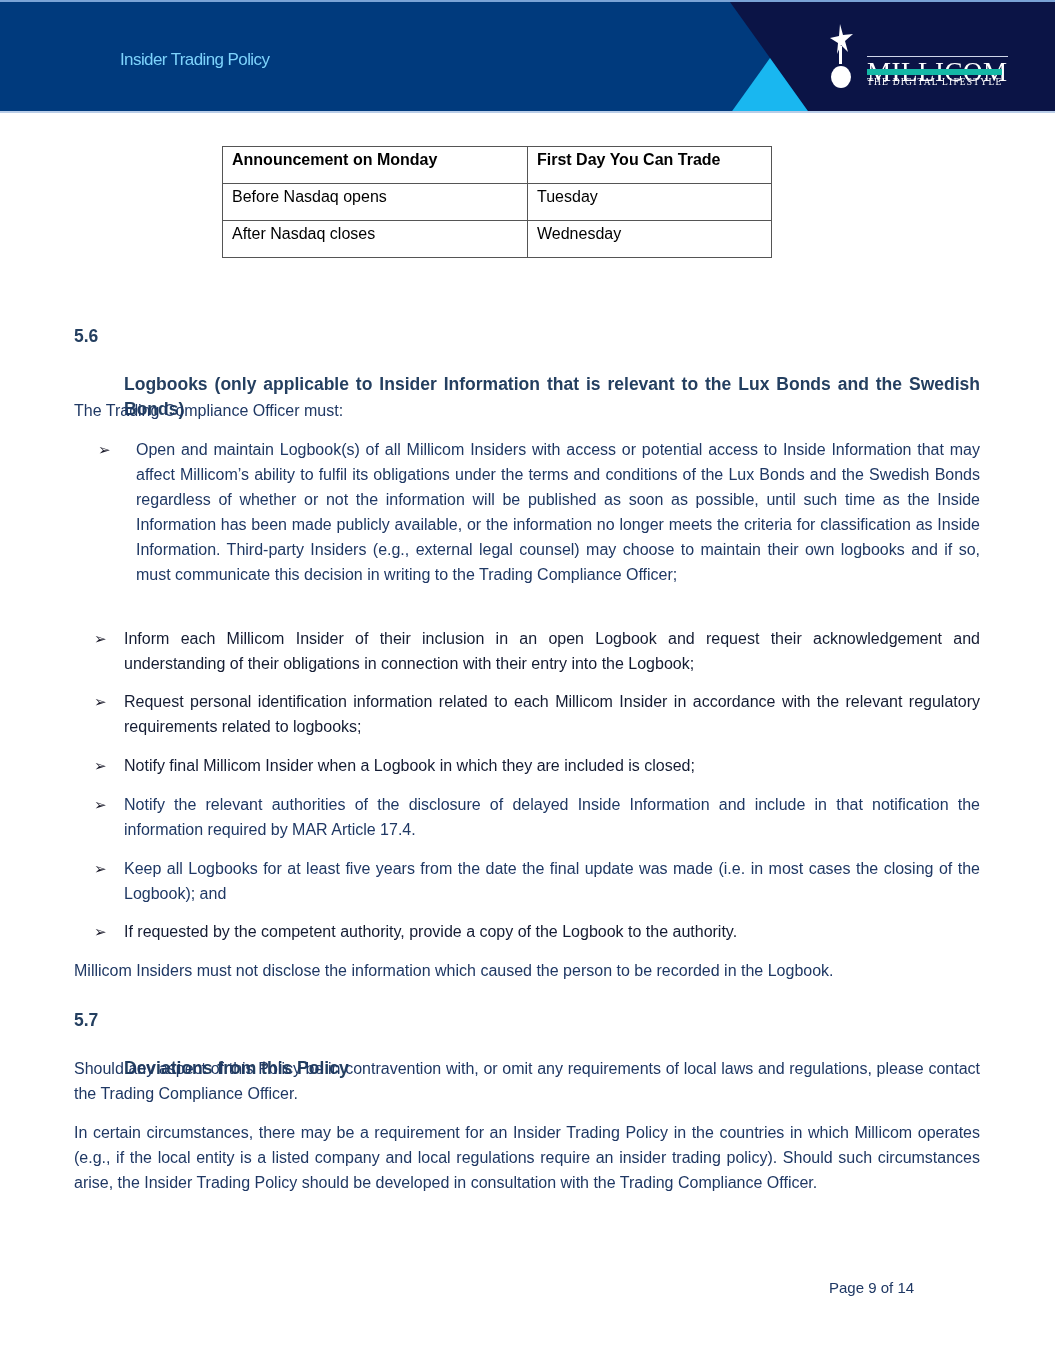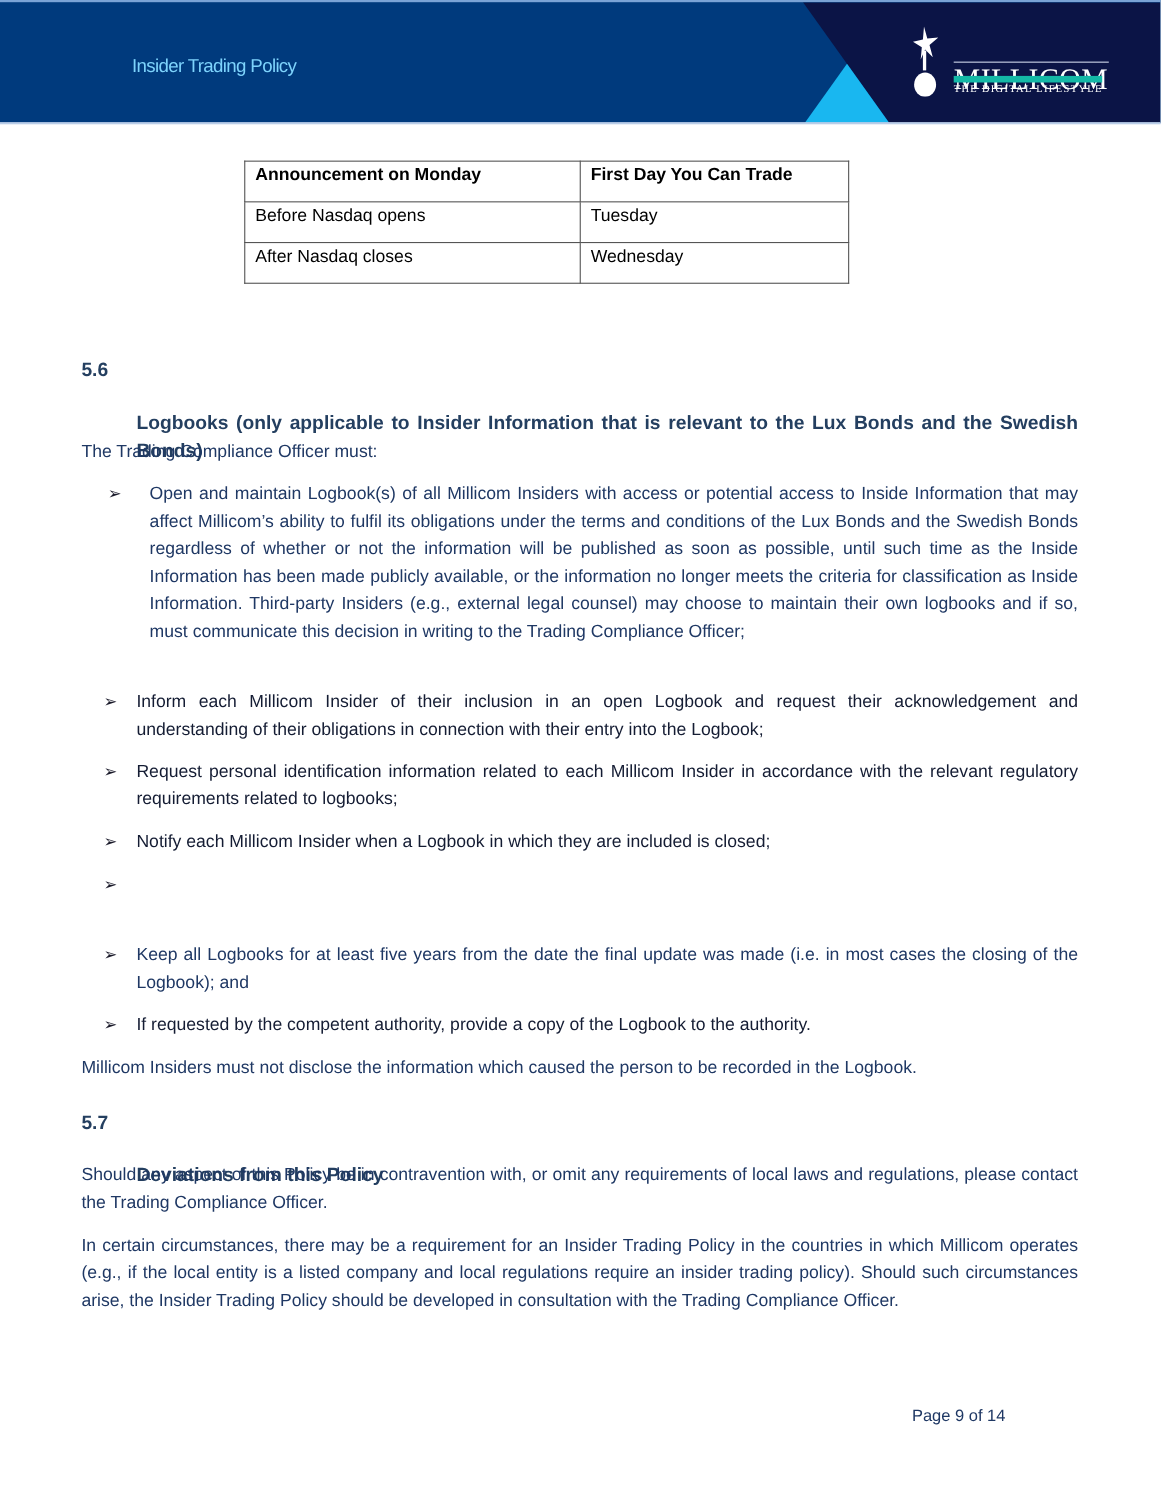--- a/index.html
+++ b/index.html
@@ -89,25 +89,26 @@
   <span>Inform each Millicom Insider of their inclusion in an open Logbook and request their acknowledgement and understanding of their obligations in connection with their entry into the Logbook;</span>
 </div>
 
 <div class="bullet dark" style="left:124px; top:689px; width:856px;">
   <span class="arrow" style="left:-30px;">➢</span>
   <span>Request personal identification information related to each Millicom Insider in accordance with the relevant regulatory requirements related to logbooks;</span>
 </div>
 
 <div class="bullet dark" style="left:124px; top:753px; width:856px;">
   <span class="arrow" style="left:-30px;">➢</span>
-  <span>Notify each Millicom Insider when a Logbook in which they are included is closed;</span>
+  <span>Notify final Millicom Insider when a Logbook in which they are included is closed;</span>
 </div>
 
 <div class="bullet" style="left:124px; top:792px; width:856px;">
   <span class="arrow" style="left:-30px;">➢</span>
+  <span>Notify the relevant authorities of the disclosure of delayed Inside Information and include in that notification the information required by MAR Article 17.4.</span>
 </div>
 
 <div class="bullet" style="left:124px; top:856px; width:856px;">
   <span class="arrow" style="left:-30px;">➢</span>
   <span>Keep all Logbooks for at least five years from the date the final update was made (i.e. in most cases the closing of the Logbook); and</span>
 </div>
 
 <div class="bullet dark" style="left:124px; top:919px; width:856px;">
   <span class="arrow" style="left:-30px;">➢</span>
   <span>If requested by the competent authority, provide a copy of the Logbook to the authority.</span>

